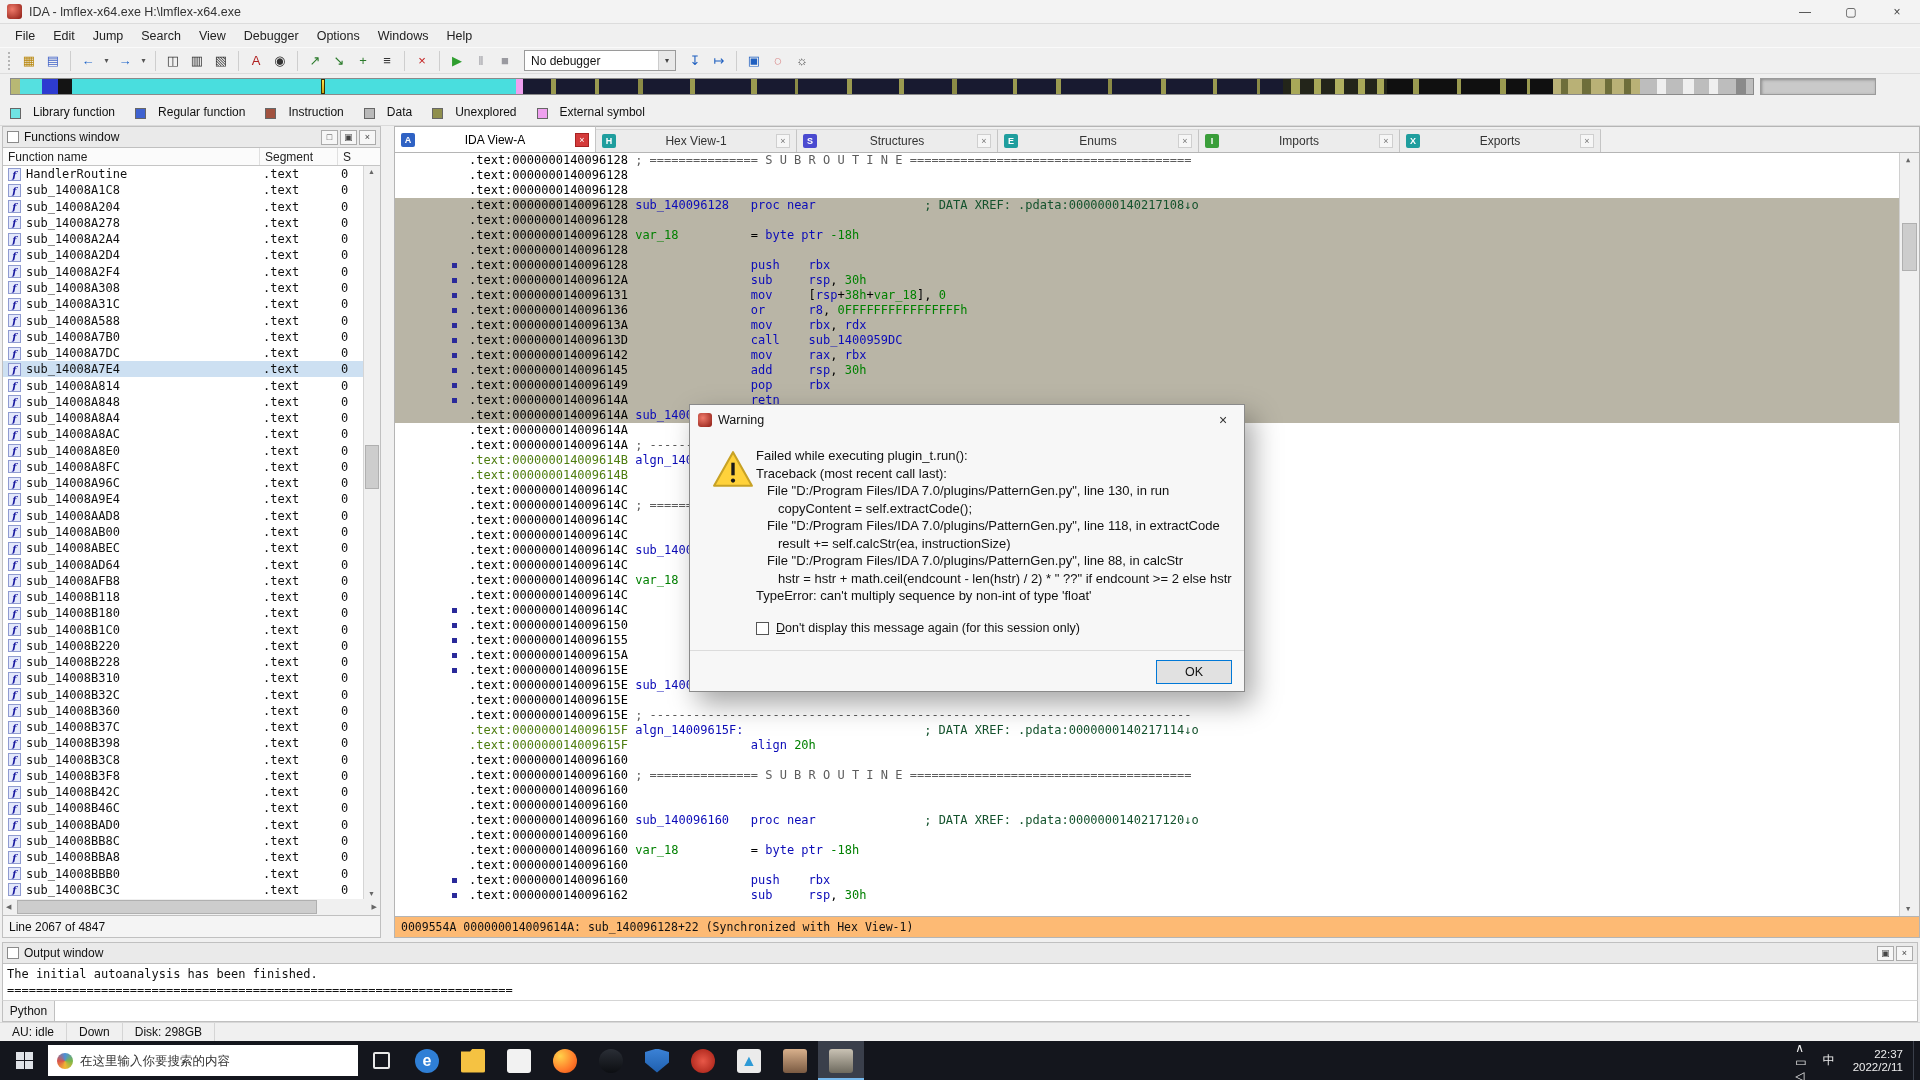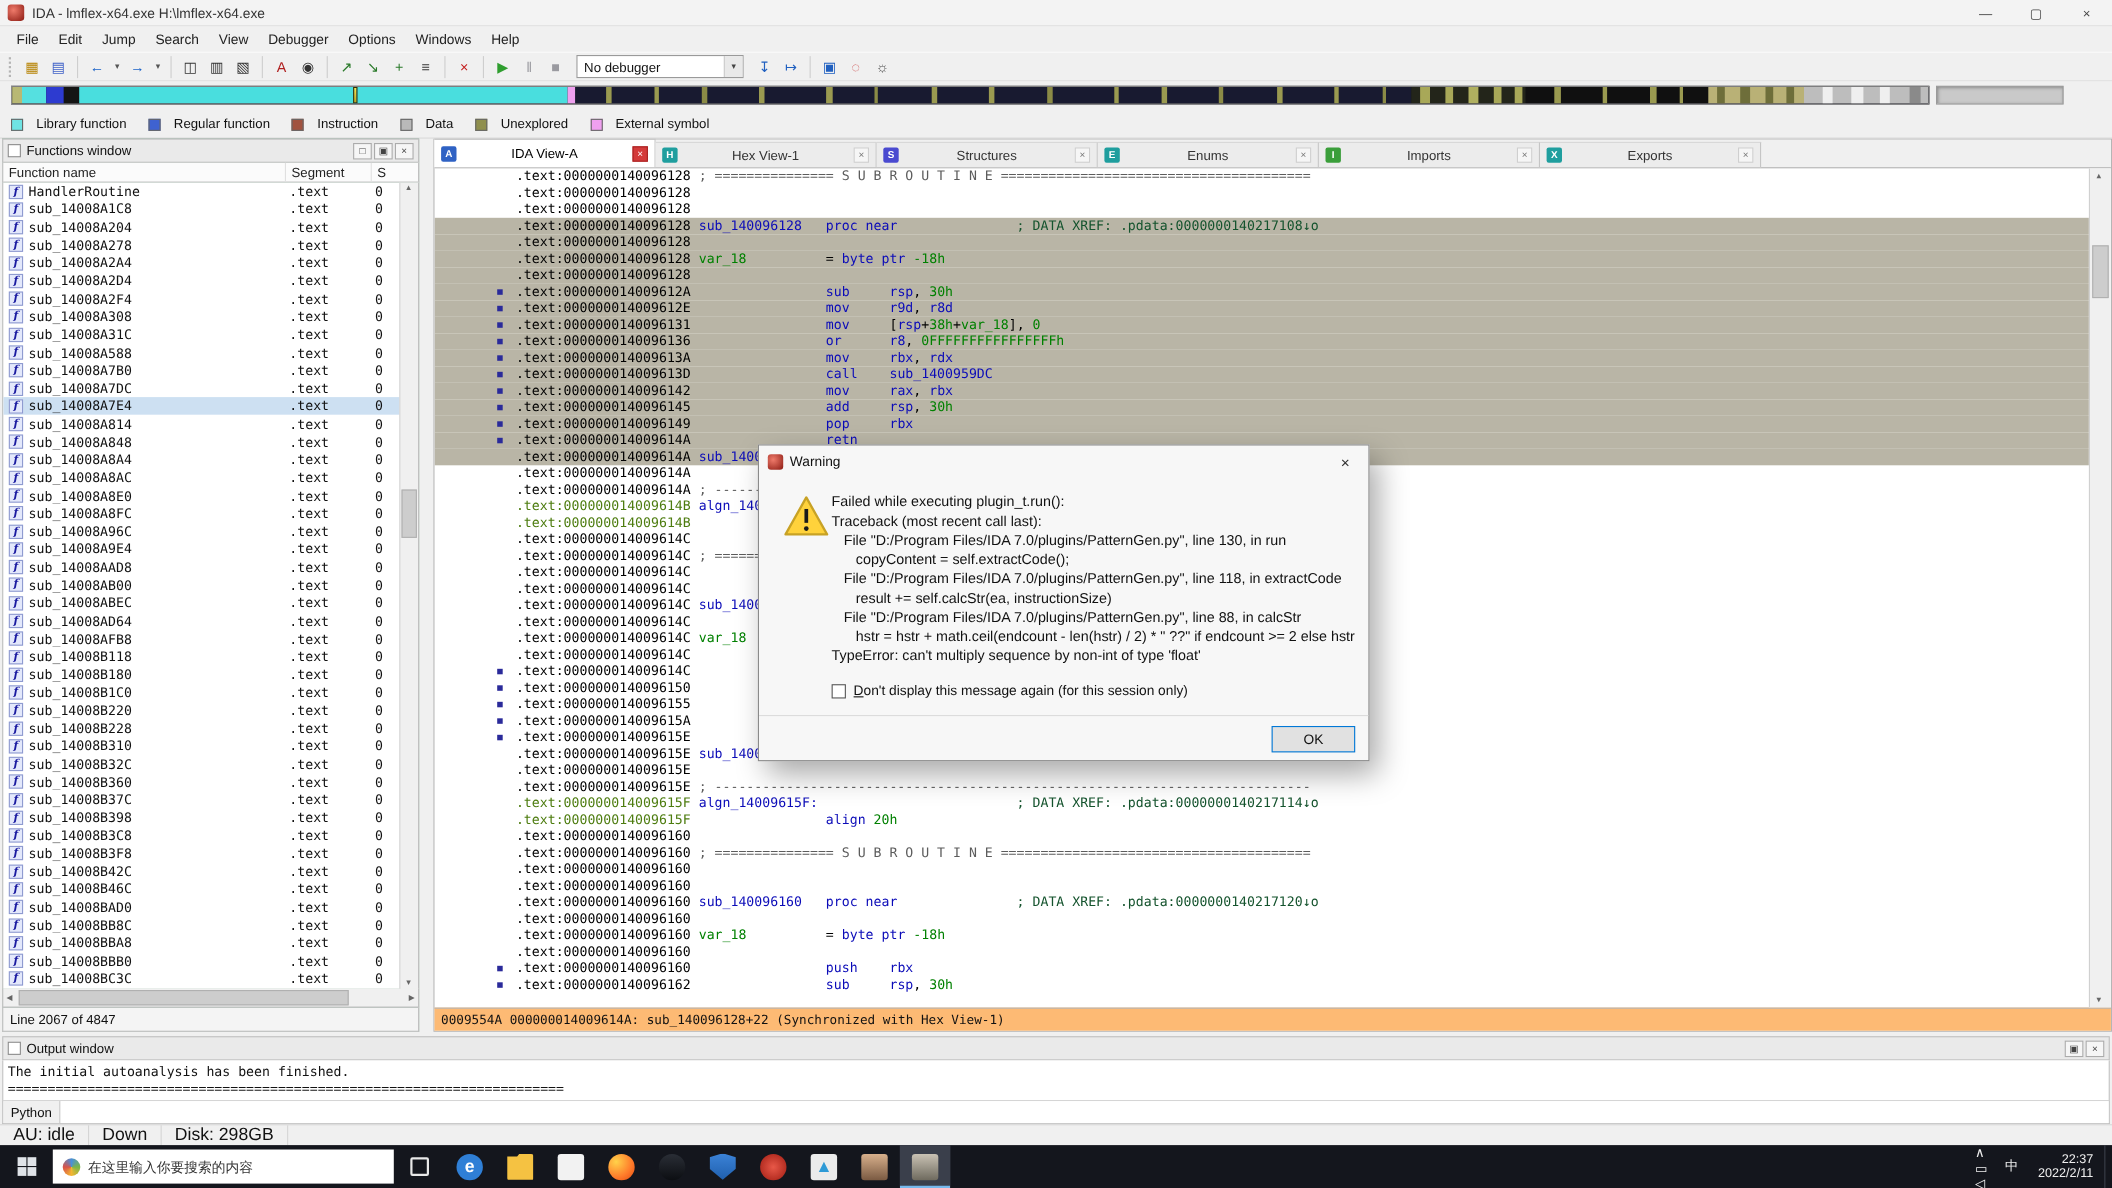--- a/index.html
+++ b/index.html
@@ -75,21 +75,21 @@
   .dvscroll::before{content:"▲";position:absolute;top:3px;left:6px;font-size:7px;color:#666}
   .dvscroll::after{content:"▼";position:absolute;bottom:3px;left:6px;font-size:7px;color:#666}
   .dstatus{height:21px;border-top:1px solid #b5b5b5;background:#fdba74;display:flex;align-items:center;padding-left:6px;font:11.5px "DejaVu Sans Mono",monospace}
   
   .outwin{position:absolute;left:2px;right:2px;top:942px;height:80px;display:flex;flex-direction:column;background:#f0f0f0}
   .out-content{flex:1;background:#fff;border-left:1px solid #c0c0c0;border-right:1px solid #c0c0c0;font:12px "DejaVu Sans Mono",monospace;padding:2px 4px;overflow:hidden;line-height:16px}
   .python-row{height:22px;display:flex;border:1px solid #c0c0c0;border-top:1px solid #d5d5d5}
   .python-label{width:52px;background:#f0f0f0;border-right:1px solid #c0c0c0;font-size:12px;display:flex;align-items:center;justify-content:center}
   .python-input{flex:1;border:none;outline:none;background:#fff;font:12px "DejaVu Sans Mono",monospace;padding:0 4px}
   
-  .statusbar{position:absolute;left:0;right:0;top:1022px;height:19px;background:#f0f0f0;border-top:1px solid #d8d8d8;display:flex;align-items:center;font-size:16px}
+  .statusbar{position:absolute;left:0;right:0;top:1022px;height:19px;background:#f0f0f0;border-top:1px solid #d8d8d8;display:flex;align-items:center;font-size:12px}
   .sb-cell{padding:0 12px;height:100%;display:flex;align-items:center;border-right:1px solid #d5d5d5}
   
   .taskbar{position:absolute;left:0;right:0;bottom:0;height:39px;background:#14161d;display:flex;align-items:stretch;color:#eee}
   .start-btn{width:48px;display:flex;align-items:center;justify-content:center}
   .win-logo{display:grid;grid-template-columns:8px 8px;grid-template-rows:8px 8px;gap:1px}
   .win-logo i{background:#dfe3e8}
   .tb-search{width:310px;margin:4px 0;background:#fff;display:flex;align-items:center;gap:7px;padding:0 9px}
   .search-logo{width:16px;height:16px;border-radius:50%;background:conic-gradient(#4a90d9,#7ab648,#f2b632,#d9534a,#4a90d9)}
   .tb-search input{border:none;outline:none;flex:1;font-size:12.5px;color:#222;background:transparent}
   .tb-search input::placeholder{color:#333}
@@ -593,22 +593,22 @@
     </div>
   <div class="disasm">
     <div class="dcontent" id="dcontent">
         <div class="dline"><span class="addr">.text:0000000140096128 </span><span class="dbody"><span class="ts">; =============== S U B R O U T I N E =======================================</span></span></div>
         <div class="dline"><span class="addr">.text:0000000140096128 </span></div>
         <div class="dline"><span class="addr">.text:0000000140096128 </span></div>
         <div class="dline sel"><span class="addr">.text:0000000140096128 </span><span class="dbody"><span class="tn">sub_140096128</span><span class="tp">   </span><span class="tk">proc near</span><span class="tp">               </span><span class="tc">; DATA XREF: .pdata:0000000140217108↓o</span></span></div>
         <div class="dline sel"><span class="addr">.text:0000000140096128 </span></div>
         <div class="dline sel"><span class="addr">.text:0000000140096128 </span><span class="dbody"><span class="tv">var_18</span><span class="tp">          = </span><span class="tk">byte ptr</span><span class="tp"> </span><span class="tm">-18h</span></span></div>
         <div class="dline sel"><span class="addr">.text:0000000140096128 </span></div>
+        <div class="dline sel"><span class="dot"></span><span class="addr">.text:0000000140096128 </span><span class="dbody"><span class="tp">                </span><span class="tk">push</span><span class="tp">    </span><span class="tk">rbx</span></span></div>
         <div class="dline sel"><span class="dot"></span><span class="addr">.text:000000014009612A </span><span class="dbody"><span class="tp">                </span><span class="tk">sub</span><span class="tp">     </span><span class="tk">rsp</span><span class="tp">, </span><span class="tm">30h</span></span></div>
-        <div class="dline sel"><span class="dot"></span><span class="addr">.text:000000014009612E </span><span class="dbody"><span class="tp">                </span><span class="tk">mov</span><span class="tp">     </span><span class="tk">r9d</span><span class="tp">, </span><span class="tk">r8d</span></span></div>
         <div class="dline sel"><span class="dot"></span><span class="addr">.text:0000000140096131 </span><span class="dbody"><span class="tp">                </span><span class="tk">mov</span><span class="tp">     [</span><span class="tk">rsp</span><span class="tp">+</span><span class="tm">38h</span><span class="tp">+</span><span class="tv">var_18</span><span class="tp">], </span><span class="tm">0</span></span></div>
         <div class="dline sel"><span class="dot"></span><span class="addr">.text:0000000140096136 </span><span class="dbody"><span class="tp">                </span><span class="tk">or</span><span class="tp">      </span><span class="tk">r8</span><span class="tp">, </span><span class="tm">0FFFFFFFFFFFFFFFFh</span></span></div>
         <div class="dline sel"><span class="dot"></span><span class="addr">.text:000000014009613A </span><span class="dbody"><span class="tp">                </span><span class="tk">mov</span><span class="tp">     </span><span class="tk">rbx</span><span class="tp">, </span><span class="tk">rdx</span></span></div>
         <div class="dline sel"><span class="dot"></span><span class="addr">.text:000000014009613D </span><span class="dbody"><span class="tp">                </span><span class="tk">call</span><span class="tp">    </span><span class="tn">sub_1400959DC</span></span></div>
         <div class="dline sel"><span class="dot"></span><span class="addr">.text:0000000140096142 </span><span class="dbody"><span class="tp">                </span><span class="tk">mov</span><span class="tp">     </span><span class="tk">rax</span><span class="tp">, </span><span class="tk">rbx</span></span></div>
         <div class="dline sel"><span class="dot"></span><span class="addr">.text:0000000140096145 </span><span class="dbody"><span class="tp">                </span><span class="tk">add</span><span class="tp">     </span><span class="tk">rsp</span><span class="tp">, </span><span class="tm">30h</span></span></div>
         <div class="dline sel"><span class="dot"></span><span class="addr">.text:0000000140096149 </span><span class="dbody"><span class="tp">                </span><span class="tk">pop</span><span class="tp">     </span><span class="tk">rbx</span></span></div>
         <div class="dline sel"><span class="dot"></span><span class="addr">.text:000000014009614A </span><span class="dbody"><span class="tp">                </span><span class="tk">retn</span></span></div>
         <div class="dline sel"><span class="addr">.text:000000014009614A </span><span class="dbody"><span class="tn">sub_140096128</span><span class="tp">   </span><span class="tk">endp</span></span></div>
         <div class="dline"><span class="addr">.text:000000014009614A </span></div>

